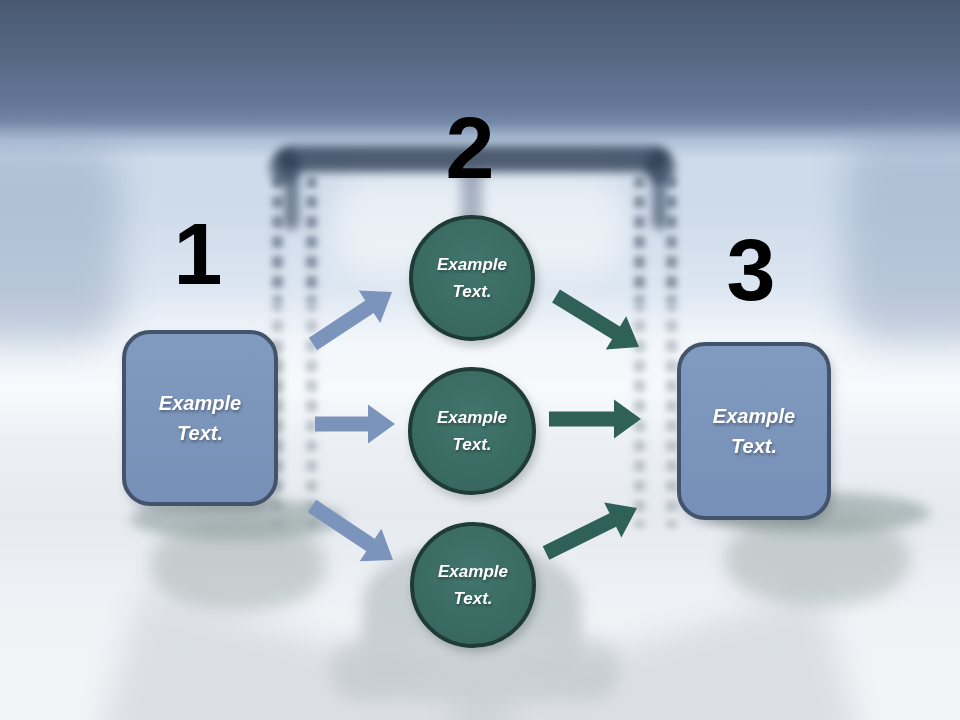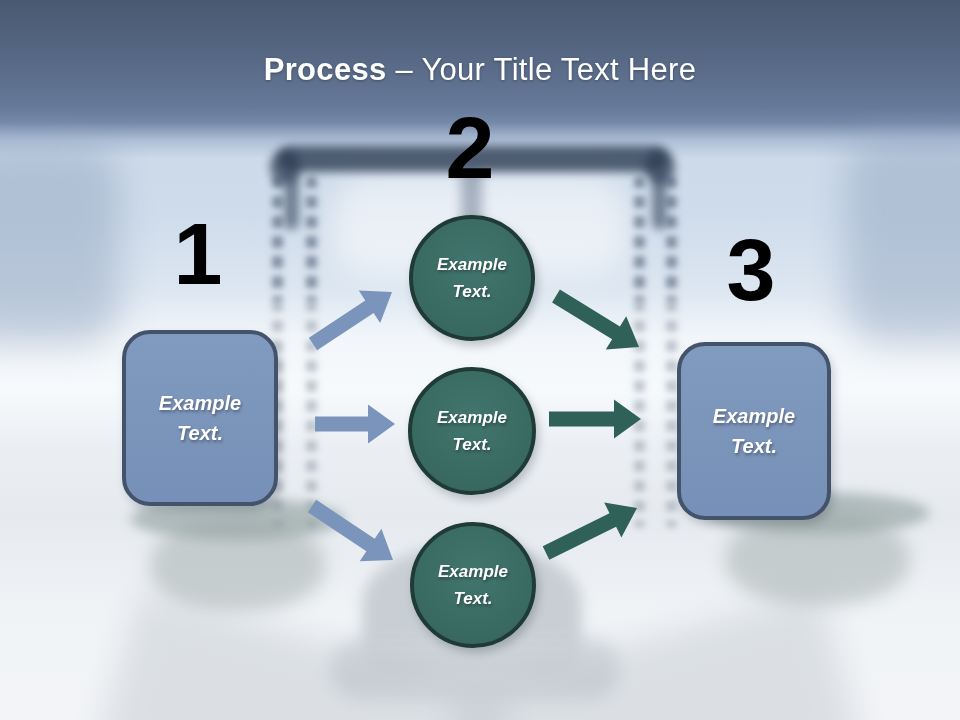--- a/index.html
+++ b/index.html
@@ -110,23 +110,20 @@
   <div class="bgel chain chain-bot cr2"></div>
   <div class="bgel pan pan-l"></div>
   <div class="bgel pan pan-r"></div>
   <div class="bgel bowl bowl-l"></div>
   <div class="bgel bowl bowl-r"></div>
   <div class="bgel base-ornate"></div>
   <div class="bgel base-foot"></div>
   <div class="bgel wedge wedge-l"></div>
   <div class="bgel wedge wedge-r"></div>
 
-  <div class="title">
-    <span class="t-bold">Process</span><span class="t-rest">– Your Title Text Here</span>
-  </div>
 
   <div class="step-num num1">1</div>
   <div class="step-num num2">2</div>
   <div class="step-num num3">3</div>
 
   <svg id="arrow-layer" viewBox="0 0 960 720" xmlns="http://www.w3.org/2000/svg">
       <polygon points="317.1,350.3 373.6,313.1 380.2,323.1 392.0,292.0 358.7,290.6 365.3,300.6 308.9,337.7" fill="#7B94BB"></polygon>
       <polygon points="315.0,431.5 368.0,431.5 368.0,443.5 395.0,424.0 368.0,404.5 368.0,416.5 315.0,416.5" fill="#7B94BB"></polygon>
       <polygon points="307.8,512.2 366.4,551.3 359.7,561.2 393.0,560.0 381.4,528.8 374.7,538.8 316.2,499.8" fill="#7B94BB"></polygon>
       <polygon points="552.1,302.4 612.1,339.3 605.8,349.5 639.0,347.0 626.2,316.3 619.9,326.5 559.9,289.6" fill="#2F6158"></polygon>

